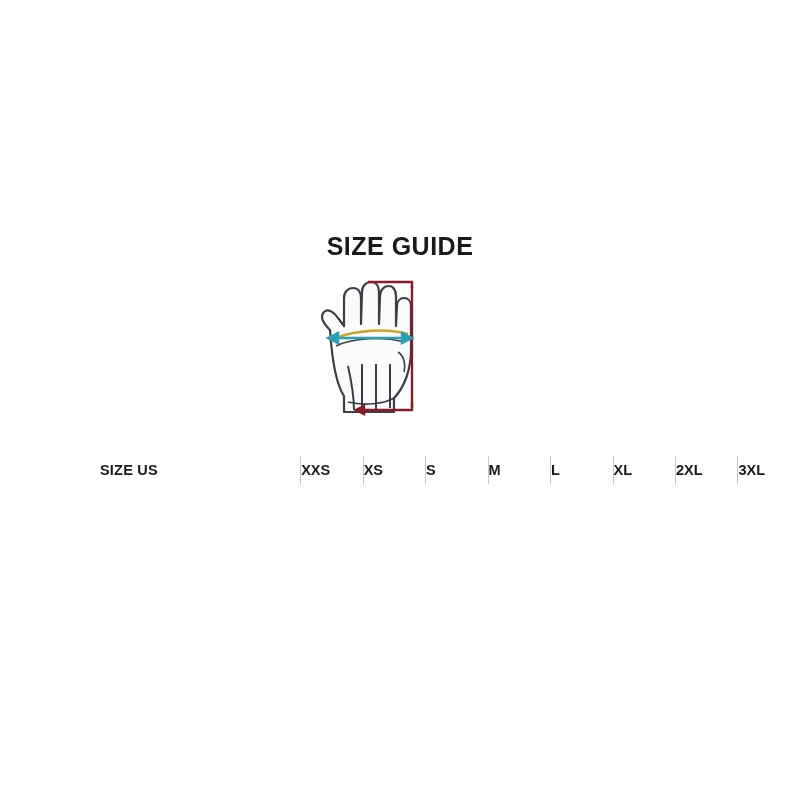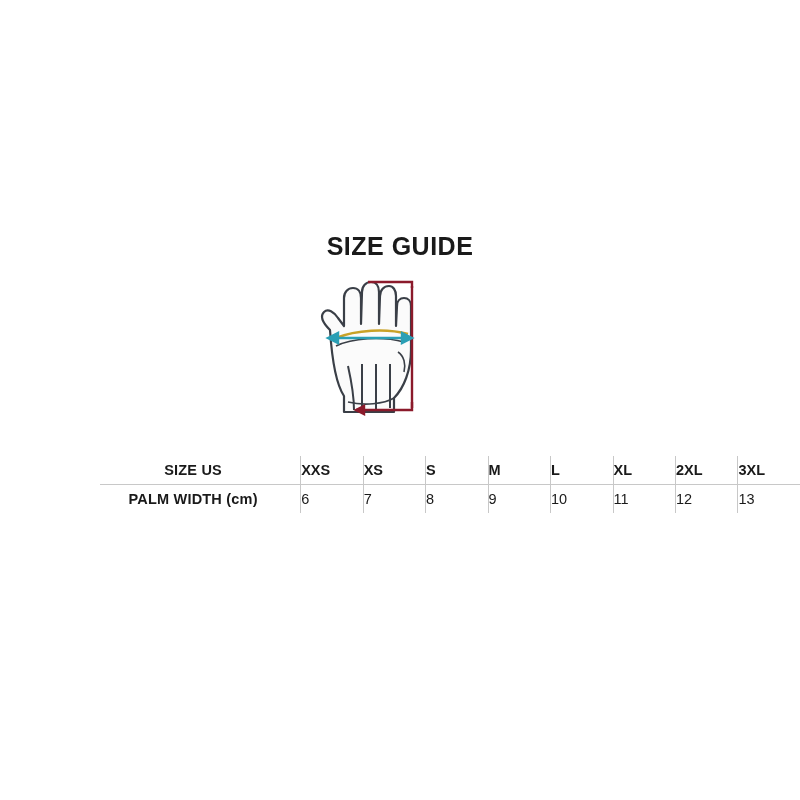--- a/index.html
+++ b/index.html
@@ -65,21 +65,21 @@
   .size-table tr {
     border-bottom: 1px solid #c8c8c8;
   }
 
   .size-table tr:last-child {
     border-bottom: none;
   }
 
   .row-label {
     width: 175px;
-    text-align: center;
+    text-align: left;
     padding-right: 14px !important;
     font-weight: bold;
     letter-spacing: 0.2px;
     white-space: nowrap;
   }
 
   .size-cell {
     width: 58px;
     border-left: 1px solid #c8c8c8;
     font-weight: normal;
@@ -141,27 +141,16 @@
         <td class="row-label">SIZE US</td>
         <td class="size-cell head-cell">XXS</td>
         <td class="size-cell head-cell">XS</td>
         <td class="size-cell head-cell">S</td>
         <td class="size-cell head-cell">M</td>
         <td class="size-cell head-cell">L</td>
         <td class="size-cell head-cell">XL</td>
         <td class="size-cell head-cell">2XL</td>
         <td class="size-cell head-cell">3XL</td>
       </tr>
-      <tr>
-        <td class="row-label">PALM WIDTH (cm)</td>
-        <td class="size-cell">6</td>
-        <td class="size-cell">7</td>
-        <td class="size-cell">8</td>
-        <td class="size-cell">9</td>
-        <td class="size-cell">10</td>
-        <td class="size-cell">11</td>
-        <td class="size-cell">12</td>
-        <td class="size-cell">13</td>
-      </tr>
     </tbody>
   </table>
 
 </div>
 
 </body></html>

